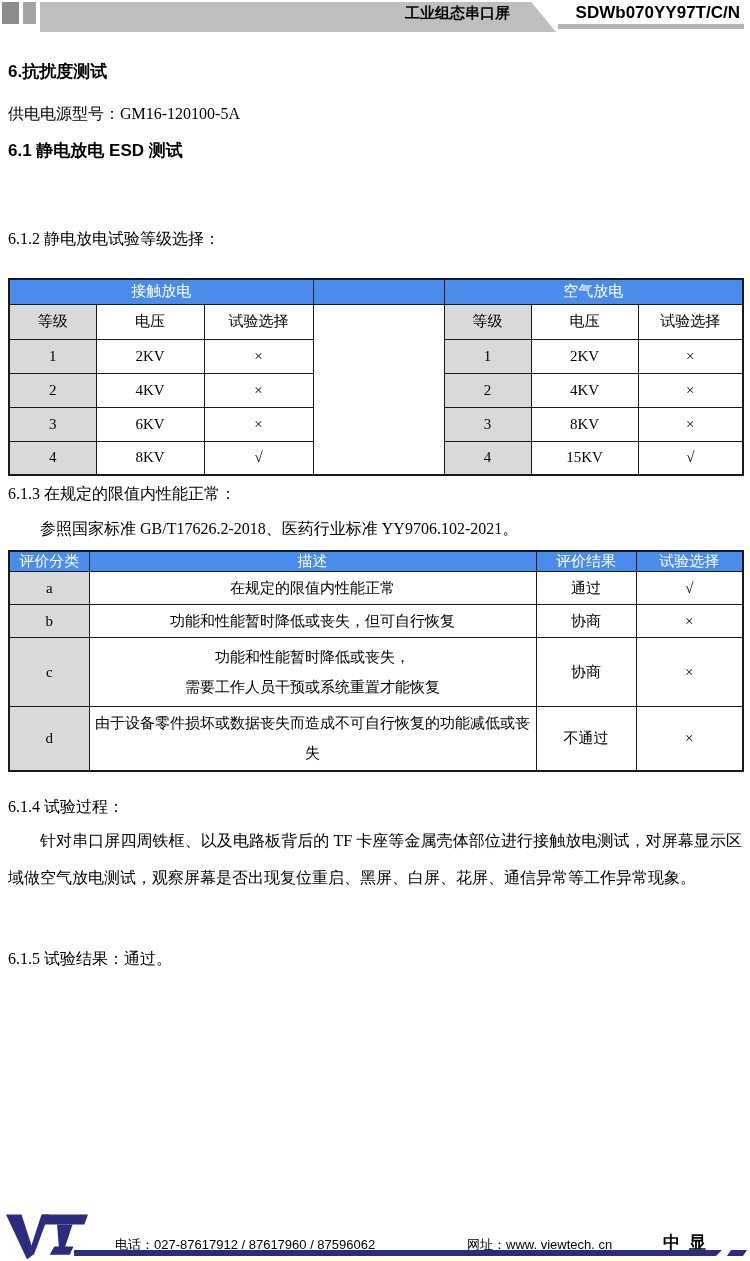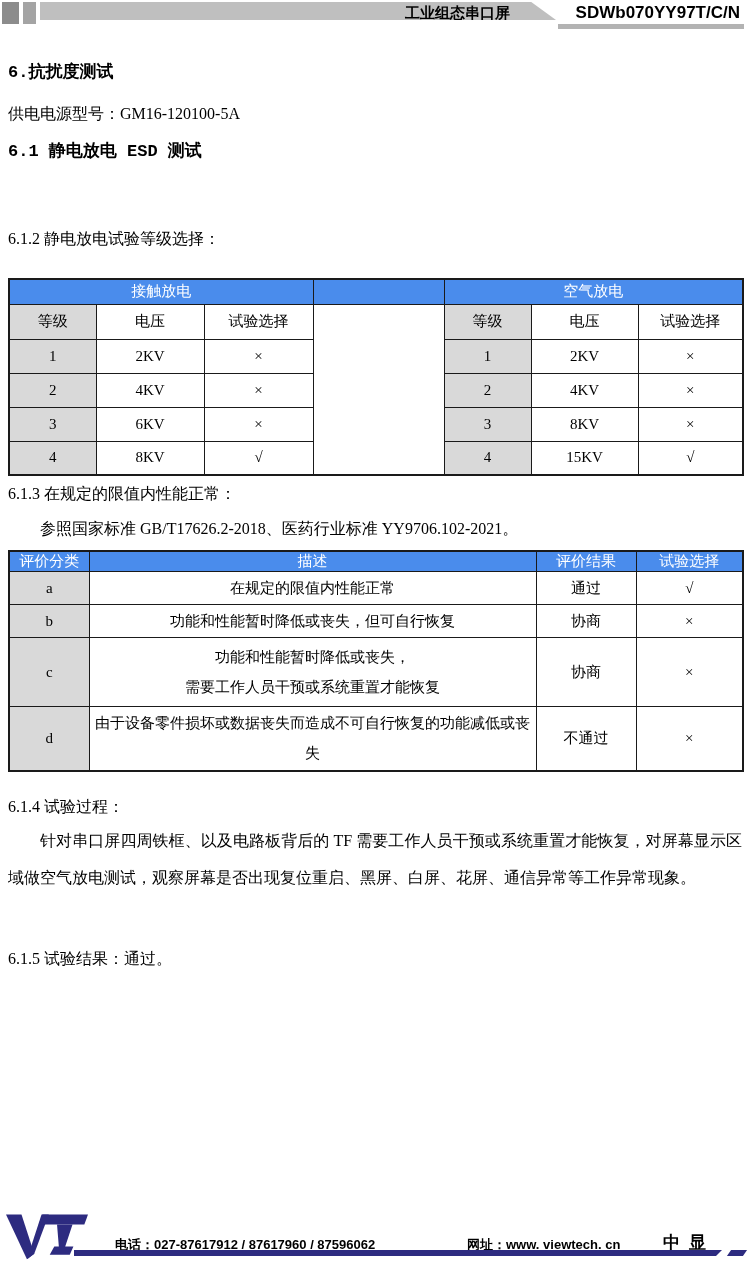--- a/index.html
+++ b/index.html
@@ -6,55 +6,55 @@
   html,body { background:#ffffff; }
   .page {
     position:relative; width:750px; height:1261px; margin:0 auto;
     background:#ffffff; overflow:hidden;
     font-family:"Liberation Serif","DejaVu Serif",serif; color:#000;
   }
   
   .hdr-sq1 { position:absolute; left:2px;  top:2px; width:17px; height:22px; background:#8c8c8c; }
   .hdr-sq2 { position:absolute; left:23px; top:2px; width:13px; height:22px; background:#a4a4a4; }
   .hdr-bar {
-    position:absolute; left:40px; top:2px; width:516px; height:18px; background:#bfbfbf;
+    position:absolute; left:40px; top:2px; width:516px; height:30px; background:#bfbfbf;
     clip-path:polygon(0 0, 95.2% 0, 100% 100%, 0 100%);
     text-align:right; padding-right:46px; line-height:22px;
     font-family:"Liberation Sans","DejaVu Sans",sans-serif; font-weight:bold; font-size:15px;
   }
   .hdr-model {
     position:absolute; right:10px; top:2px; height:22px; line-height:22px;
     font-family:"Liberation Sans","DejaVu Sans",sans-serif; font-weight:bold; font-size:17px;
   }
   .hdr-underline { position:absolute; left:558px; top:24px; width:186px; height:5px; background:#b3b3b3; }
 
   
   .tblock { position:absolute; left:8px; font-size:16px; white-space:nowrap; }
-  .bold-h { font-weight:bold; font-size:17px; font-family:Liberation Mono, monospace;text-align:right; }
+  .bold-h { font-weight:bold; font-size:17px; font-family:Liberation Sans, sans-serif;text-align:right; }
   .ref { left:40px; }
   .para {
     position:absolute; left:8px; width:734px; font-size:16px;
     text-align:justify; text-indent:2em; line-height:37px; white-space:normal;
   }
 
   
   table { border-collapse:collapse; table-layout:fixed; }
   td { border:1px solid #1a1a1a; text-align:center; vertical-align:middle; font-size:15px; padding:0 3px; }
   .t-outer { border:2px solid #1a1a1a; }
   .blue  { background:#4a8cec; color:#ffffff; }
   .gray  { background:#d9d9d9; }
   .preline { white-space:pre-line; }
   .esd-table  { position:absolute; left:8px; top:278px; width:734px; }
   .eval-table { position:absolute; left:8px; top:550px; width:734px; }
 
   
   .logo { position:absolute; left:6px; top:1211px; }
   .ft-text {
     position:absolute; top:1236px; font-family:"Liberation Sans","DejaVu Sans",sans-serif;
-    font-weight:bold; font-size:13px; white-space:nowrap;
+    font-weight:normal; font-size:13px; white-space:nowrap;
   }
   .ft-phone { left:115px; }
   .ft-web   { left:467px; }
   .ft-brand {
     position:absolute; left:663px; top:1231px; font-family:"Liberation Sans","DejaVu Sans",sans-serif;
     font-weight:bold; font-size:17px; letter-spacing:9px; white-space:nowrap;
   }
   .ft-line {
     position:absolute; left:74px; top:1250px; width:648px; height:6px; background:#2d2b80;
     clip-path:polygon(0 0, 100% 0, calc(100% - 6px) 100%, 0 100%);
@@ -181,21 +181,21 @@
     <tr style="height:64px">
       <td class="gray">d</td>
       <td style="line-height:30px">由于设备零件损坏或数据丧失而造成不可自行恢复的功能减低或丧失</td>
       <td>不通过</td>
       <td>×</td>
     </tr>
   </tbody>
     </table>
 
   <div class="tblock" style="top:797px;">6.1.4 试验过程：</div>
-  <div class="para" style="top:822px;">针对串口屏四周铁框、以及电路板背后的 TF 需要工作人员干预或系统重置才能恢复，对屏幕显示区域做空气放电测试，观察屏幕是否出现复位重启、黑屏、白屏、花屏、通信异常等工作异常现象。</div>
+  <div class="para" style="top:822px;">针对串口屏四周铁框、以及电路板背后的 TF 卡座等金属壳体部位进行接触放电测试，对屏幕显示区域做空气放电测试，观察屏幕是否出现复位重启、黑屏、白屏、花屏、通信异常等工作异常现象。</div>
   <div class="tblock" style="top:949px;">6.1.5 试验结果：通过。</div>
 
   <div class="logo">
     <svg width="82" height="49" viewBox="0 0 90 52">
       <polygon points="0,3 17,3 31,46 23,52" fill="#2d2b80"></polygon>
       <polygon points="23,52 31,46 47,3 39,3" fill="#2d2b80"></polygon>
       <polygon points="40,3 90,3 86,14 36,14" fill="#2d2b80"></polygon>
       <polygon points="56,14 73,14 65,38 74,38 70,47 48,47 53,38 58,38" fill="#2d2b80"></polygon>
     </svg>
   </div>

